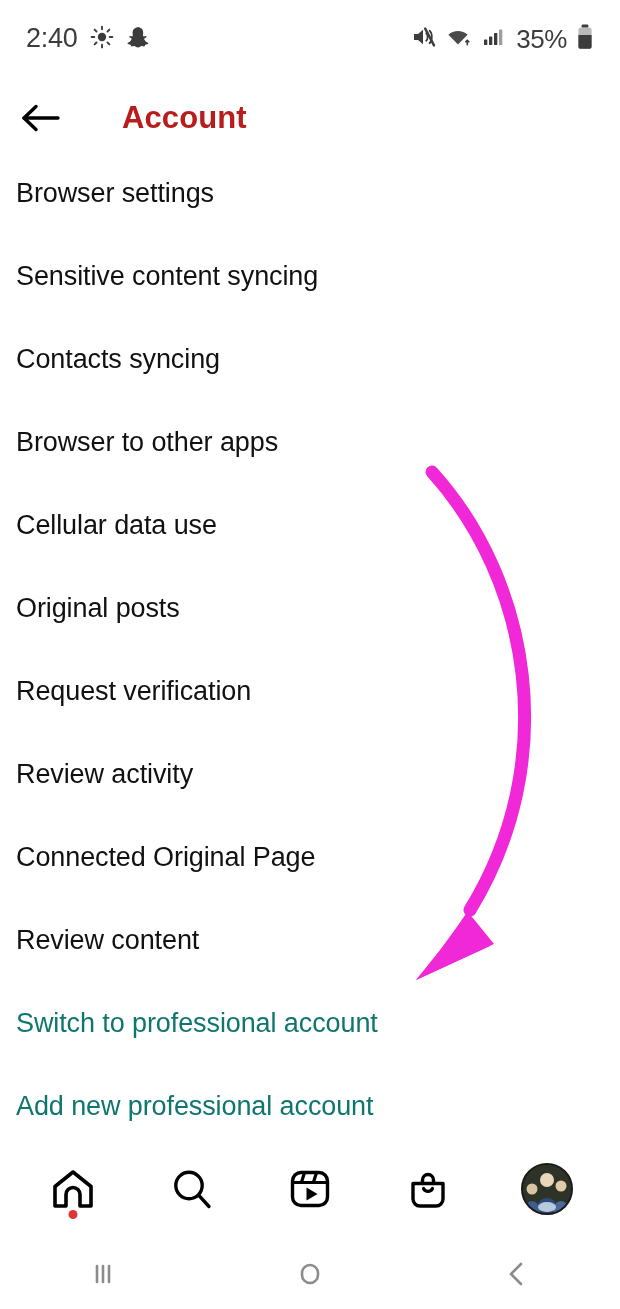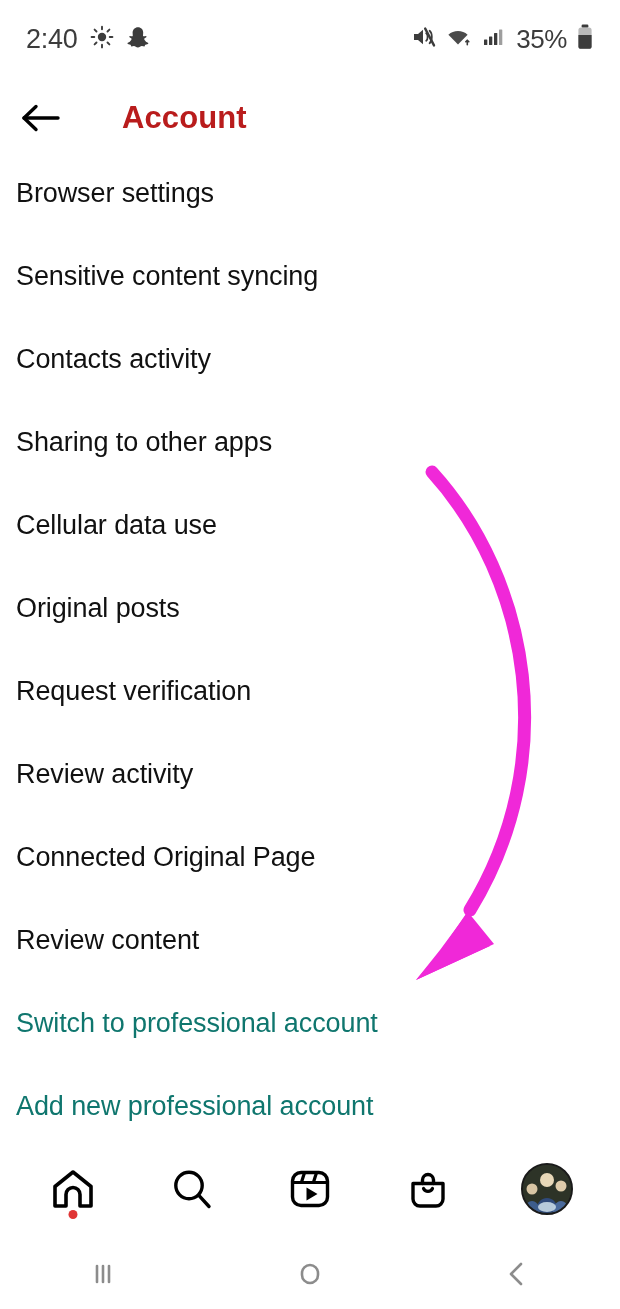--- a/index.html
+++ b/index.html
@@ -25,21 +25,21 @@
     top: 0; left: 0;
     width: 620px;
     height: 78px;
     display: flex;
     align-items: center;
     justify-content: space-between;
     padding: 0 26px 0 26px;
   }
   .status-left {
     display: flex;
-    align-items: center;
+    align-items: flex-start;
     gap: 13px;
   }
   .status-right {
     display: flex;
     align-items: center;
     gap: 9px;
   }
   #status-time {
     font-size: 27px;
     font-weight: 400;
@@ -255,24 +255,24 @@
 
   <div id="settings-list">
 
     <div class="list-item">
       <span class="list-item-label">Browser settings</span>
     </div>
     <div class="list-item">
       <span class="list-item-label">Sensitive content syncing</span>
     </div>
     <div class="list-item">
-      <span class="list-item-label">Contacts activity</span>
-    </div>
-    <div class="list-item">
-      <span class="list-item-label">Sharing to other apps</span>
+      <span class="list-item-label">Contacts syncing</span>
+    </div>
+    <div class="list-item">
+      <span class="list-item-label">Browser to other apps</span>
     </div>
     <div class="list-item">
       <span class="list-item-label">Cellular data use</span>
     </div>
     <div class="list-item">
       <span class="list-item-label">Original posts</span>
     </div>
     <div class="list-item">
       <span class="list-item-label">Request verification</span>
     </div>

